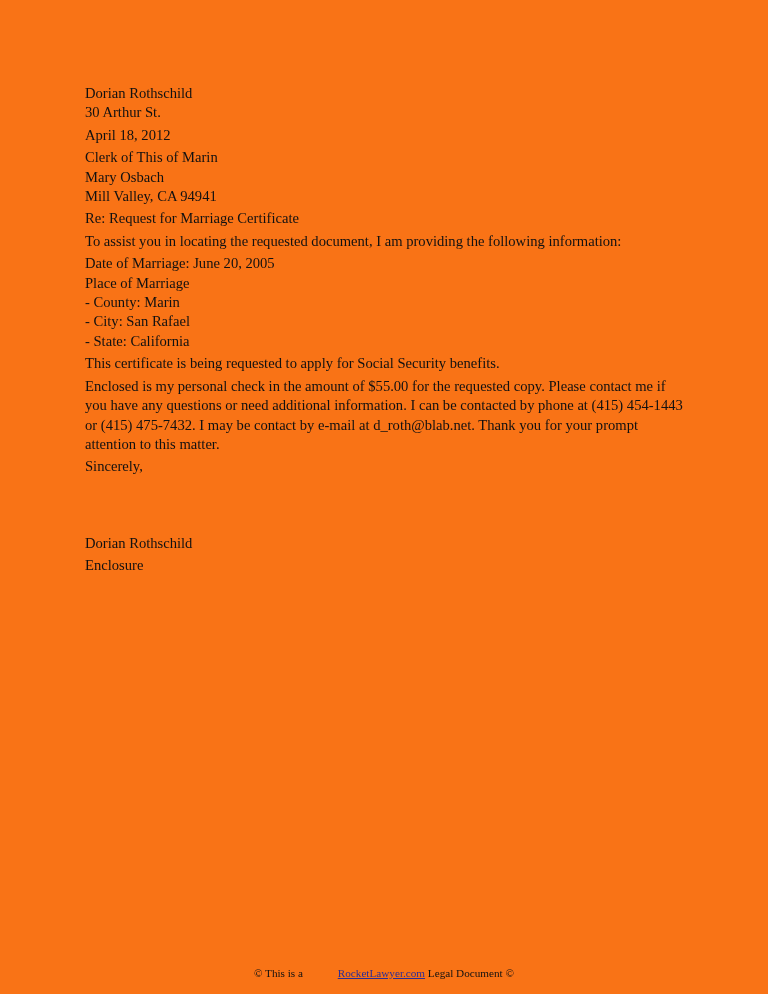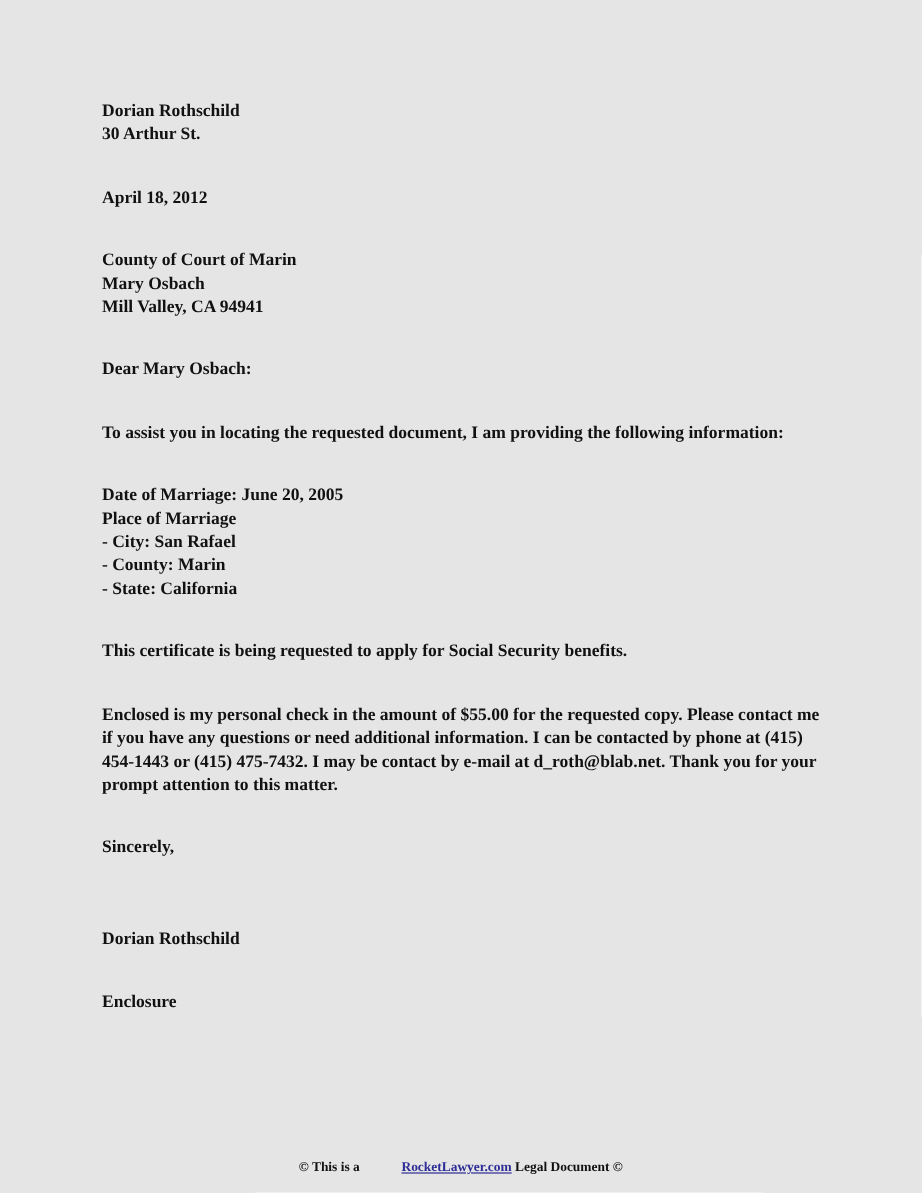--- a/index.html
+++ b/index.html
@@ -16,23 +16,22 @@
     color: #111111;
     -webkit-font-smoothing: antialiased;
   }
 
   .page {
     position: absolute;
     top: 0;
     left: 0;
     width: 768px;
     height: 994px;
-    background: #e5e5e5;
+    background: #f97316;
     overflow: hidden;
-    font-weight: bold;
   }
 
   .letter-body {
     position: absolute;
     left: 85px;
     top: 84px;
     width: 602px;
   }
 
   .block {
@@ -40,21 +39,21 @@
     line-height: 19.4px;
     text-align: left;
     white-space: normal;
   }
 
   .block .line {
     display: block;
   }
 
   
-  .gap-1 { margin-top: 33px; }
+  .gap-1 { margin-top: 3px; }
 
   
   .sig-space { height: 57px; }
 
   .footer {
     position: absolute;
     left: 0;
     top: 966px;
     width: 768px;
     text-align: center;
@@ -82,38 +81,38 @@
     <div class="block">
       <span class="line">Dorian Rothschild</span>
       <span class="line">30 Arthur St.</span>
     </div>
 
     <div class="block gap-1">
       <span class="line">April 18, 2012</span>
     </div>
 
     <div class="block gap-1">
-      <span class="line">County of Court of Marin</span>
+      <span class="line">Clerk of This of Marin</span>
       <span class="line">Mary Osbach</span>
       <span class="line">Mill Valley, CA 94941</span>
     </div>
 
+    <div class="block gap-1">
+      <span class="line">Re: Request for Marriage Certificate</span>
+    </div>
 
-    <div class="block gap-1">
-      <span class="line">Dear Mary Osbach:</span>
-    </div>
 
 
     <div class="block gap-1">To assist you in locating the requested document, I am providing the following information:</div>
 
     <div class="block gap-1">
       <span class="line">Date of Marriage: June 20, 2005</span>
       <span class="line">Place of Marriage</span>
+      <span class="line">- County: Marin</span>
       <span class="line">- City: San Rafael</span>
-      <span class="line">- County: Marin</span>
       <span class="line">- State: California</span>
     </div>
 
     <div class="block gap-1">This certificate is being requested to apply for Social Security benefits.</div>
 
     <div class="block gap-1">Enclosed is my personal check in the amount of $55.00 for the requested copy. Please contact me if you have any questions or need additional information. I can be contacted by phone at (415) 454-1443 or (415) 475-7432. I may be contact by e-mail at d_roth@blab.net. Thank you for your prompt attention to this matter.</div>
 
     <div class="block gap-1">
       <span class="line">Sincerely,</span>
     </div>

